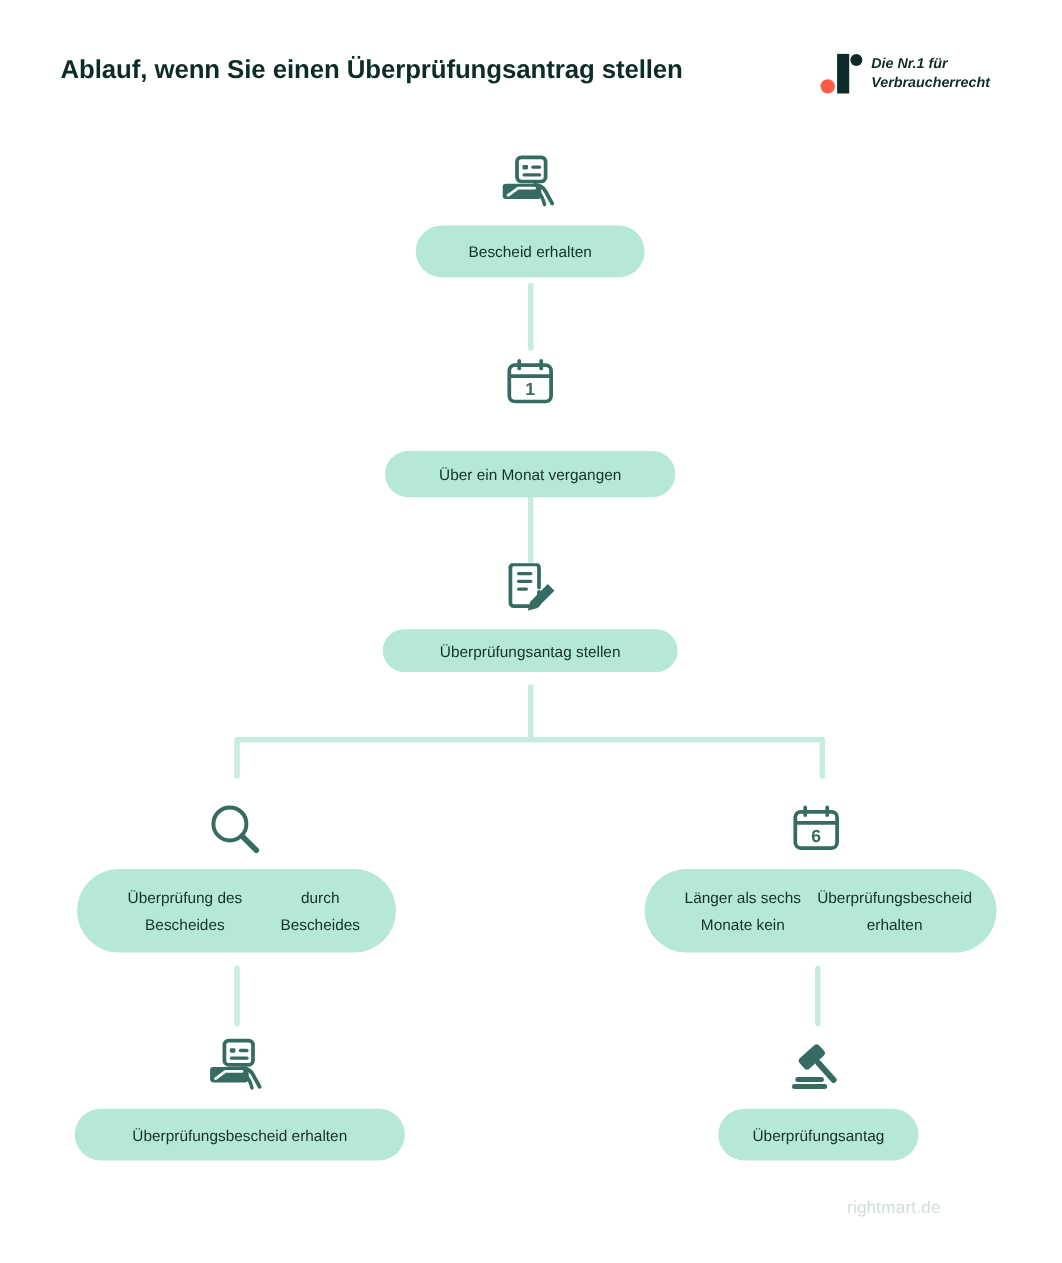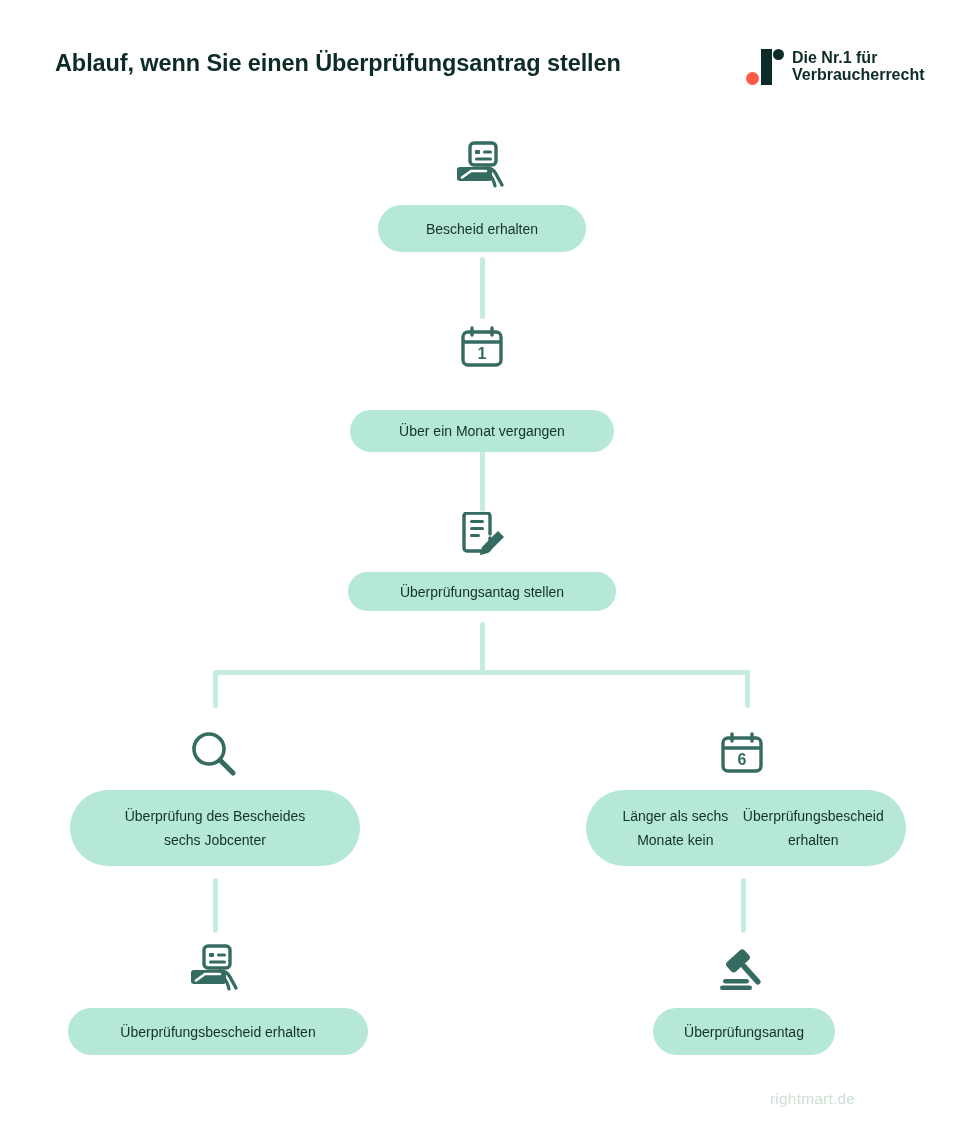--- a/index.html
+++ b/index.html
@@ -61,25 +61,26 @@
     position: absolute;
     left: 2px; top: 24px;
     width: 13px; height: 13px;
     border-radius: 50%;
     background: #ff5a45;
   }
   #logo-text {
     position: absolute;
     left: 48px;
     top: 2px;
-    font-size: 16px;
+    font-size: 13px;
     font-weight: bold;
     line-height: 16.5px;
     color: #0d2c28;
     white-space: nowrap;
+    font-style: italic;
   }
 
   
   #flow {
     position: absolute;
     left: 0; top: 0;
     width: 965px; height: 1148px;
   }
 
   
@@ -206,23 +207,23 @@
   <div class="pill" style="left:348px; top:572px; width:268px; height:39px;">
     <span>Überprüfungsantag stellen</span>
   </div>
 
   <div class="icon" style="left:190px; top:730px; width:46px; height:46px;">
     <svg width="46" height="46" viewBox="0 0 46 46" fill="none">
       <circle cx="19" cy="19" r="15" stroke="#356b60" stroke-width="3.6"></circle>
       <path d="M30 30 L43 43" stroke="#356b60" stroke-width="5" stroke-linecap="round"></path>
     </svg>
   </div>
-  <div class="pill" style="left:70px; top:790px; width:290px; height:76px; flex-direction:column; justify-content:center;">
+  <div class="pill" style="left:70px; top:790px; width:290px; height:76px; flex-direction:row; justify-content:center;">
     <span>Überprüfung des Bescheides</span>
-    <span>sechs Jobcenter</span>
+    <span>durch Bescheides</span>
   </div>
 
   <div class="icon" style="left:719px; top:731px; width:46px; height:44px;">
     <svg width="46" height="44" viewBox="0 0 46 44" fill="none">
       <path d="M13 3 v7" stroke="#356b60" stroke-width="3.4" stroke-linecap="round"></path>
       <path d="M33 3 v7" stroke="#356b60" stroke-width="3.4" stroke-linecap="round"></path>
       <rect x="4" y="7" width="38" height="33" rx="5" stroke="#356b60" stroke-width="3.4"></rect>
       <path d="M4 17 H42" stroke="#356b60" stroke-width="3.4"></path>
       <text x="23" y="34" text-anchor="middle" font-family="Liberation Sans, sans-serif" font-size="16" font-weight="bold" fill="#356b60">6</text>
     </svg>

